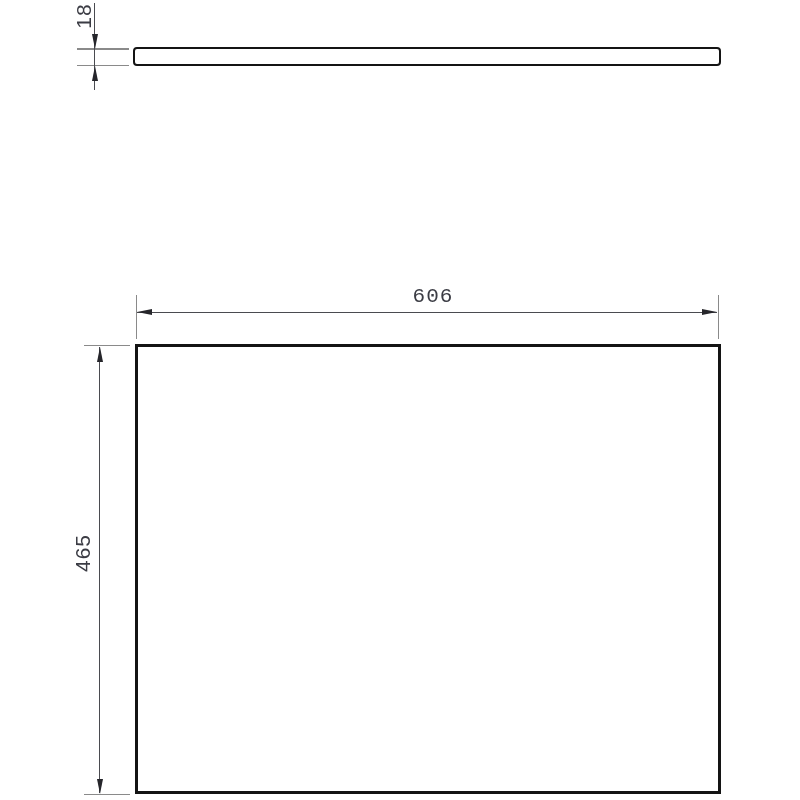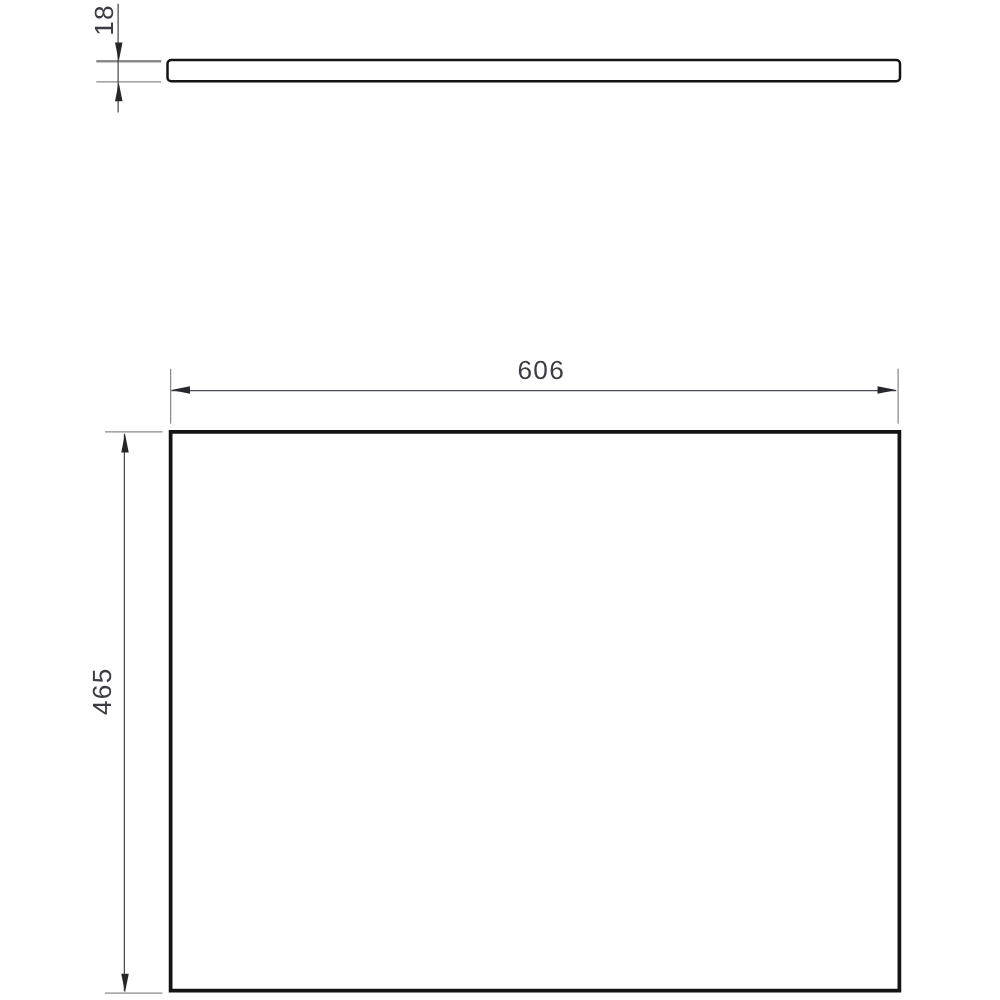--- a/index.html
+++ b/index.html
@@ -86,20 +86,21 @@
     left: 64px;
     top: 5px;
     width: 40px;
     height: 22px;
   }
   #width-label {
     left: 393px;
     top: 286px;
     width: 80px;
     height: 22px;
+    font-family: Liberation Mono, monospace;
   }
   #height-label {
     left: 53px;
     top: 542px;
     width: 60px;
     height: 22px;
   }
 </style>
 </head>
 <body>

